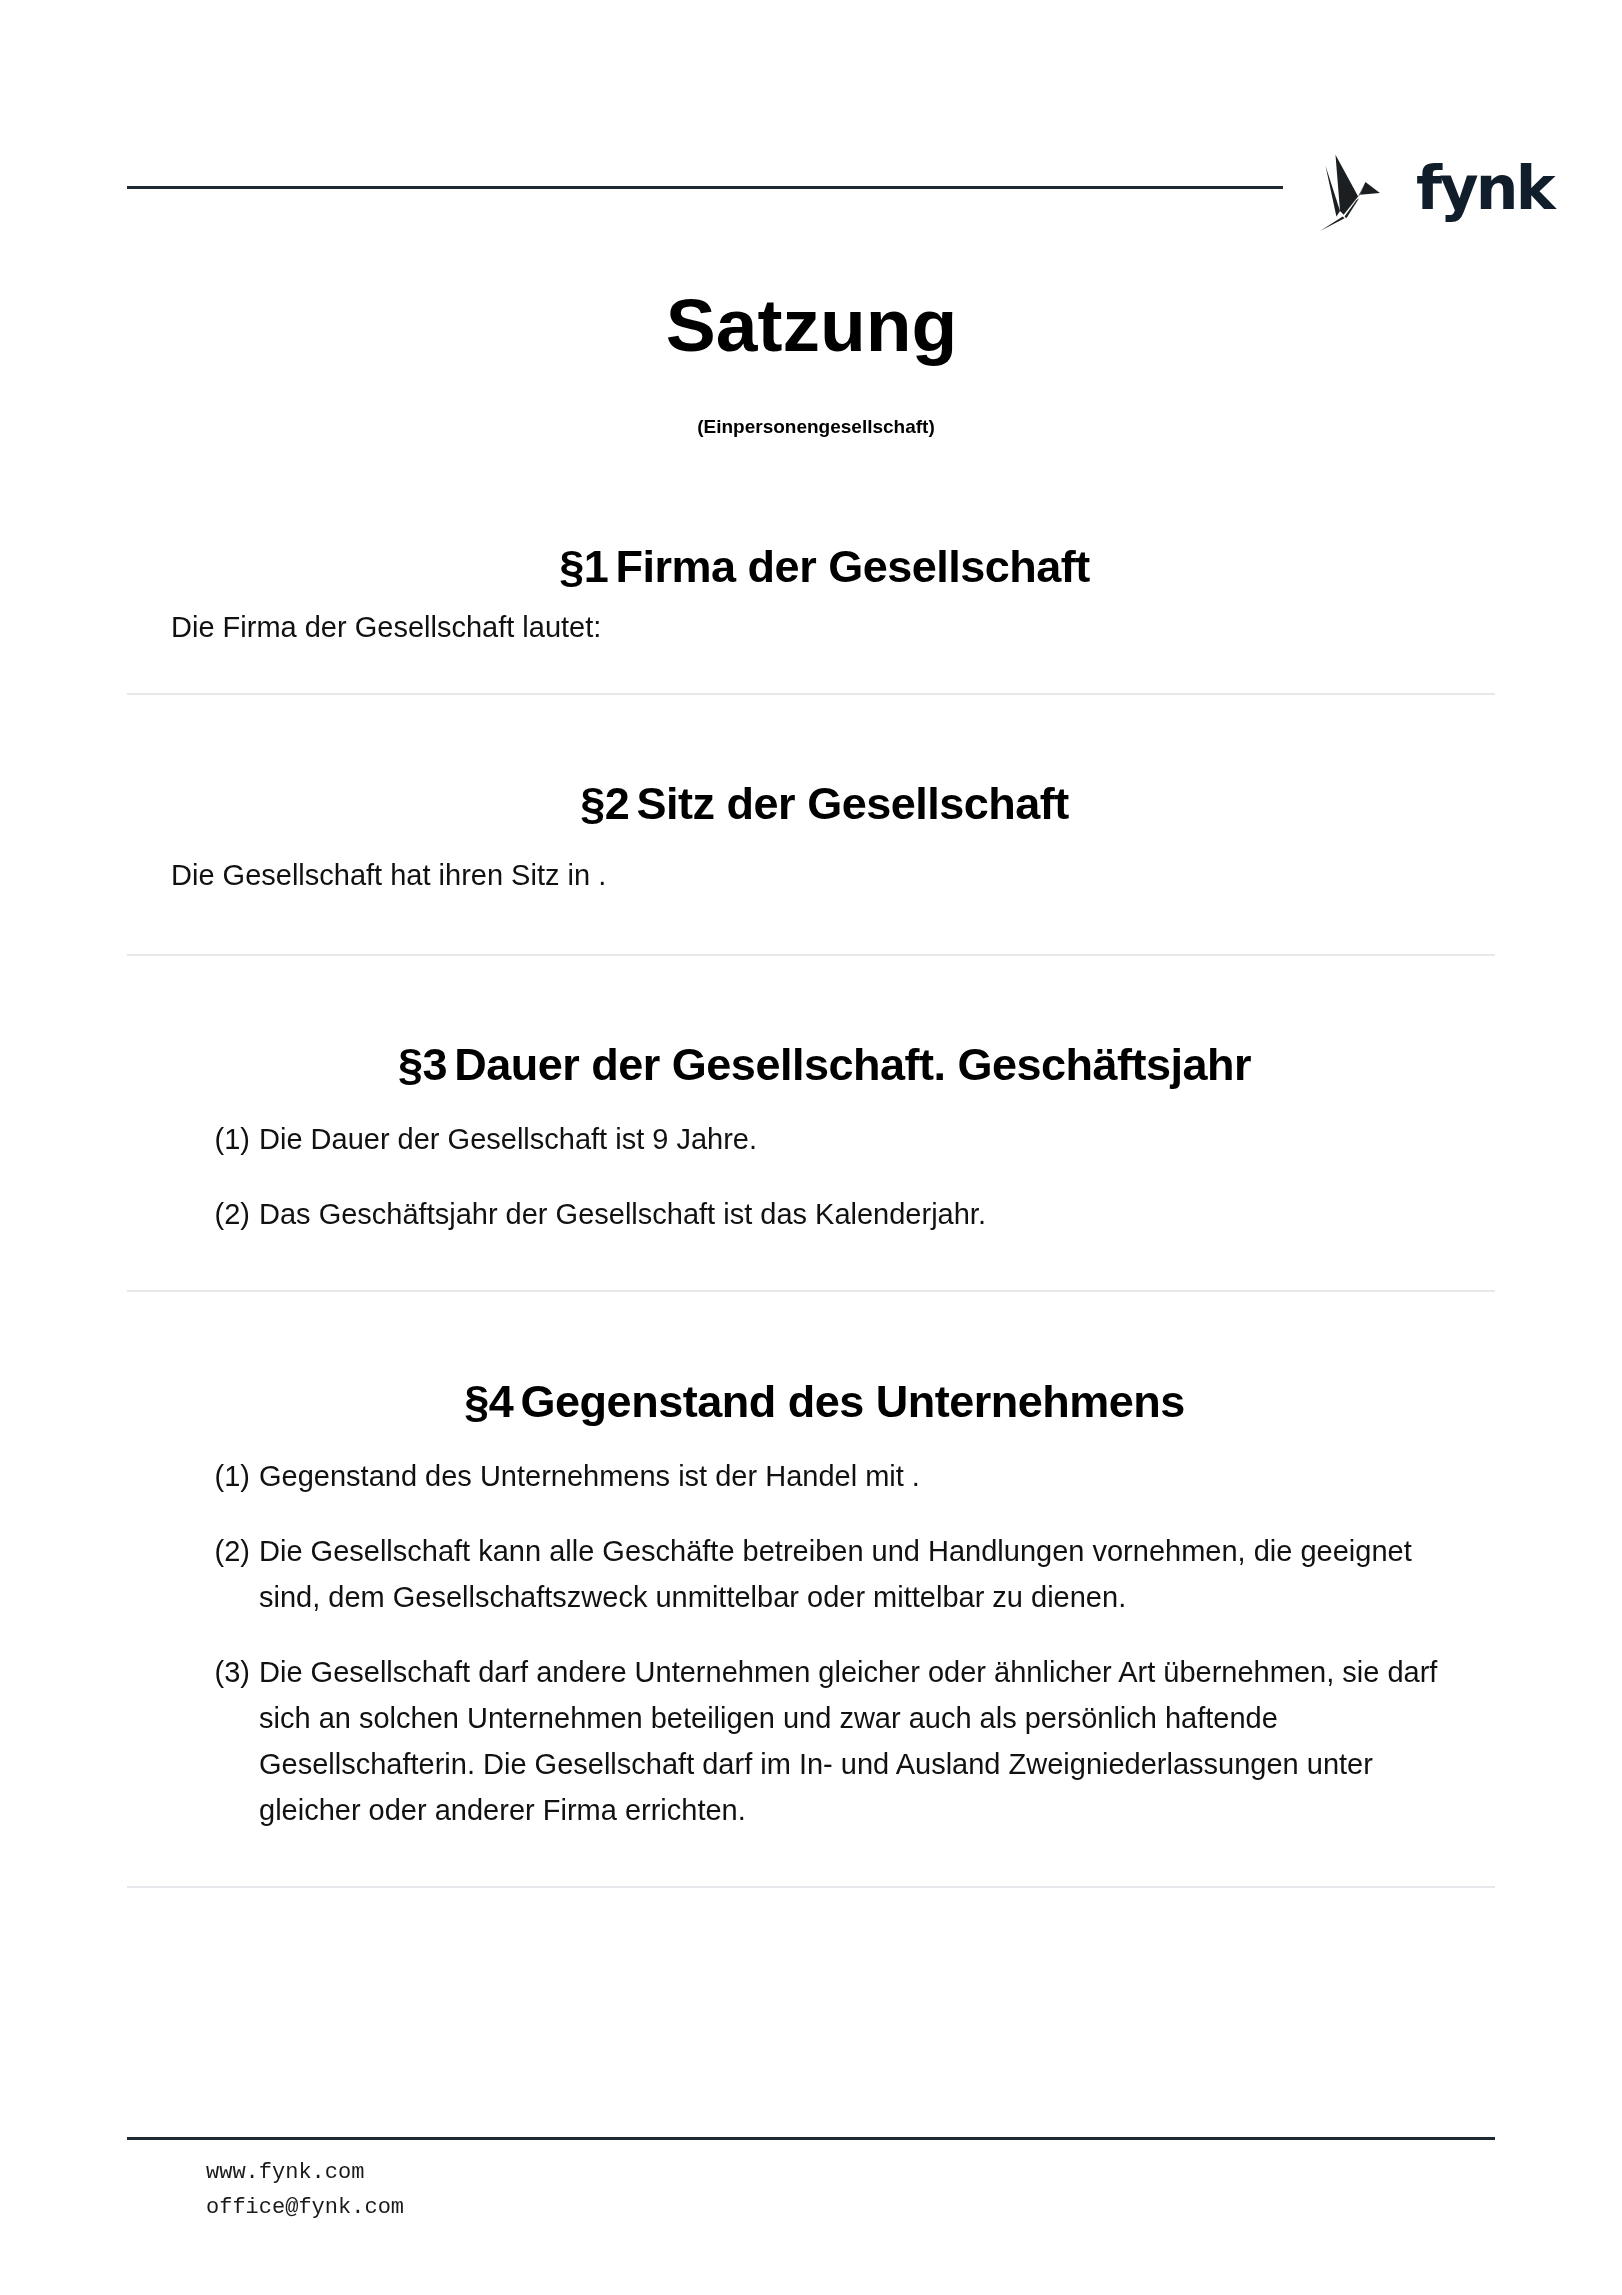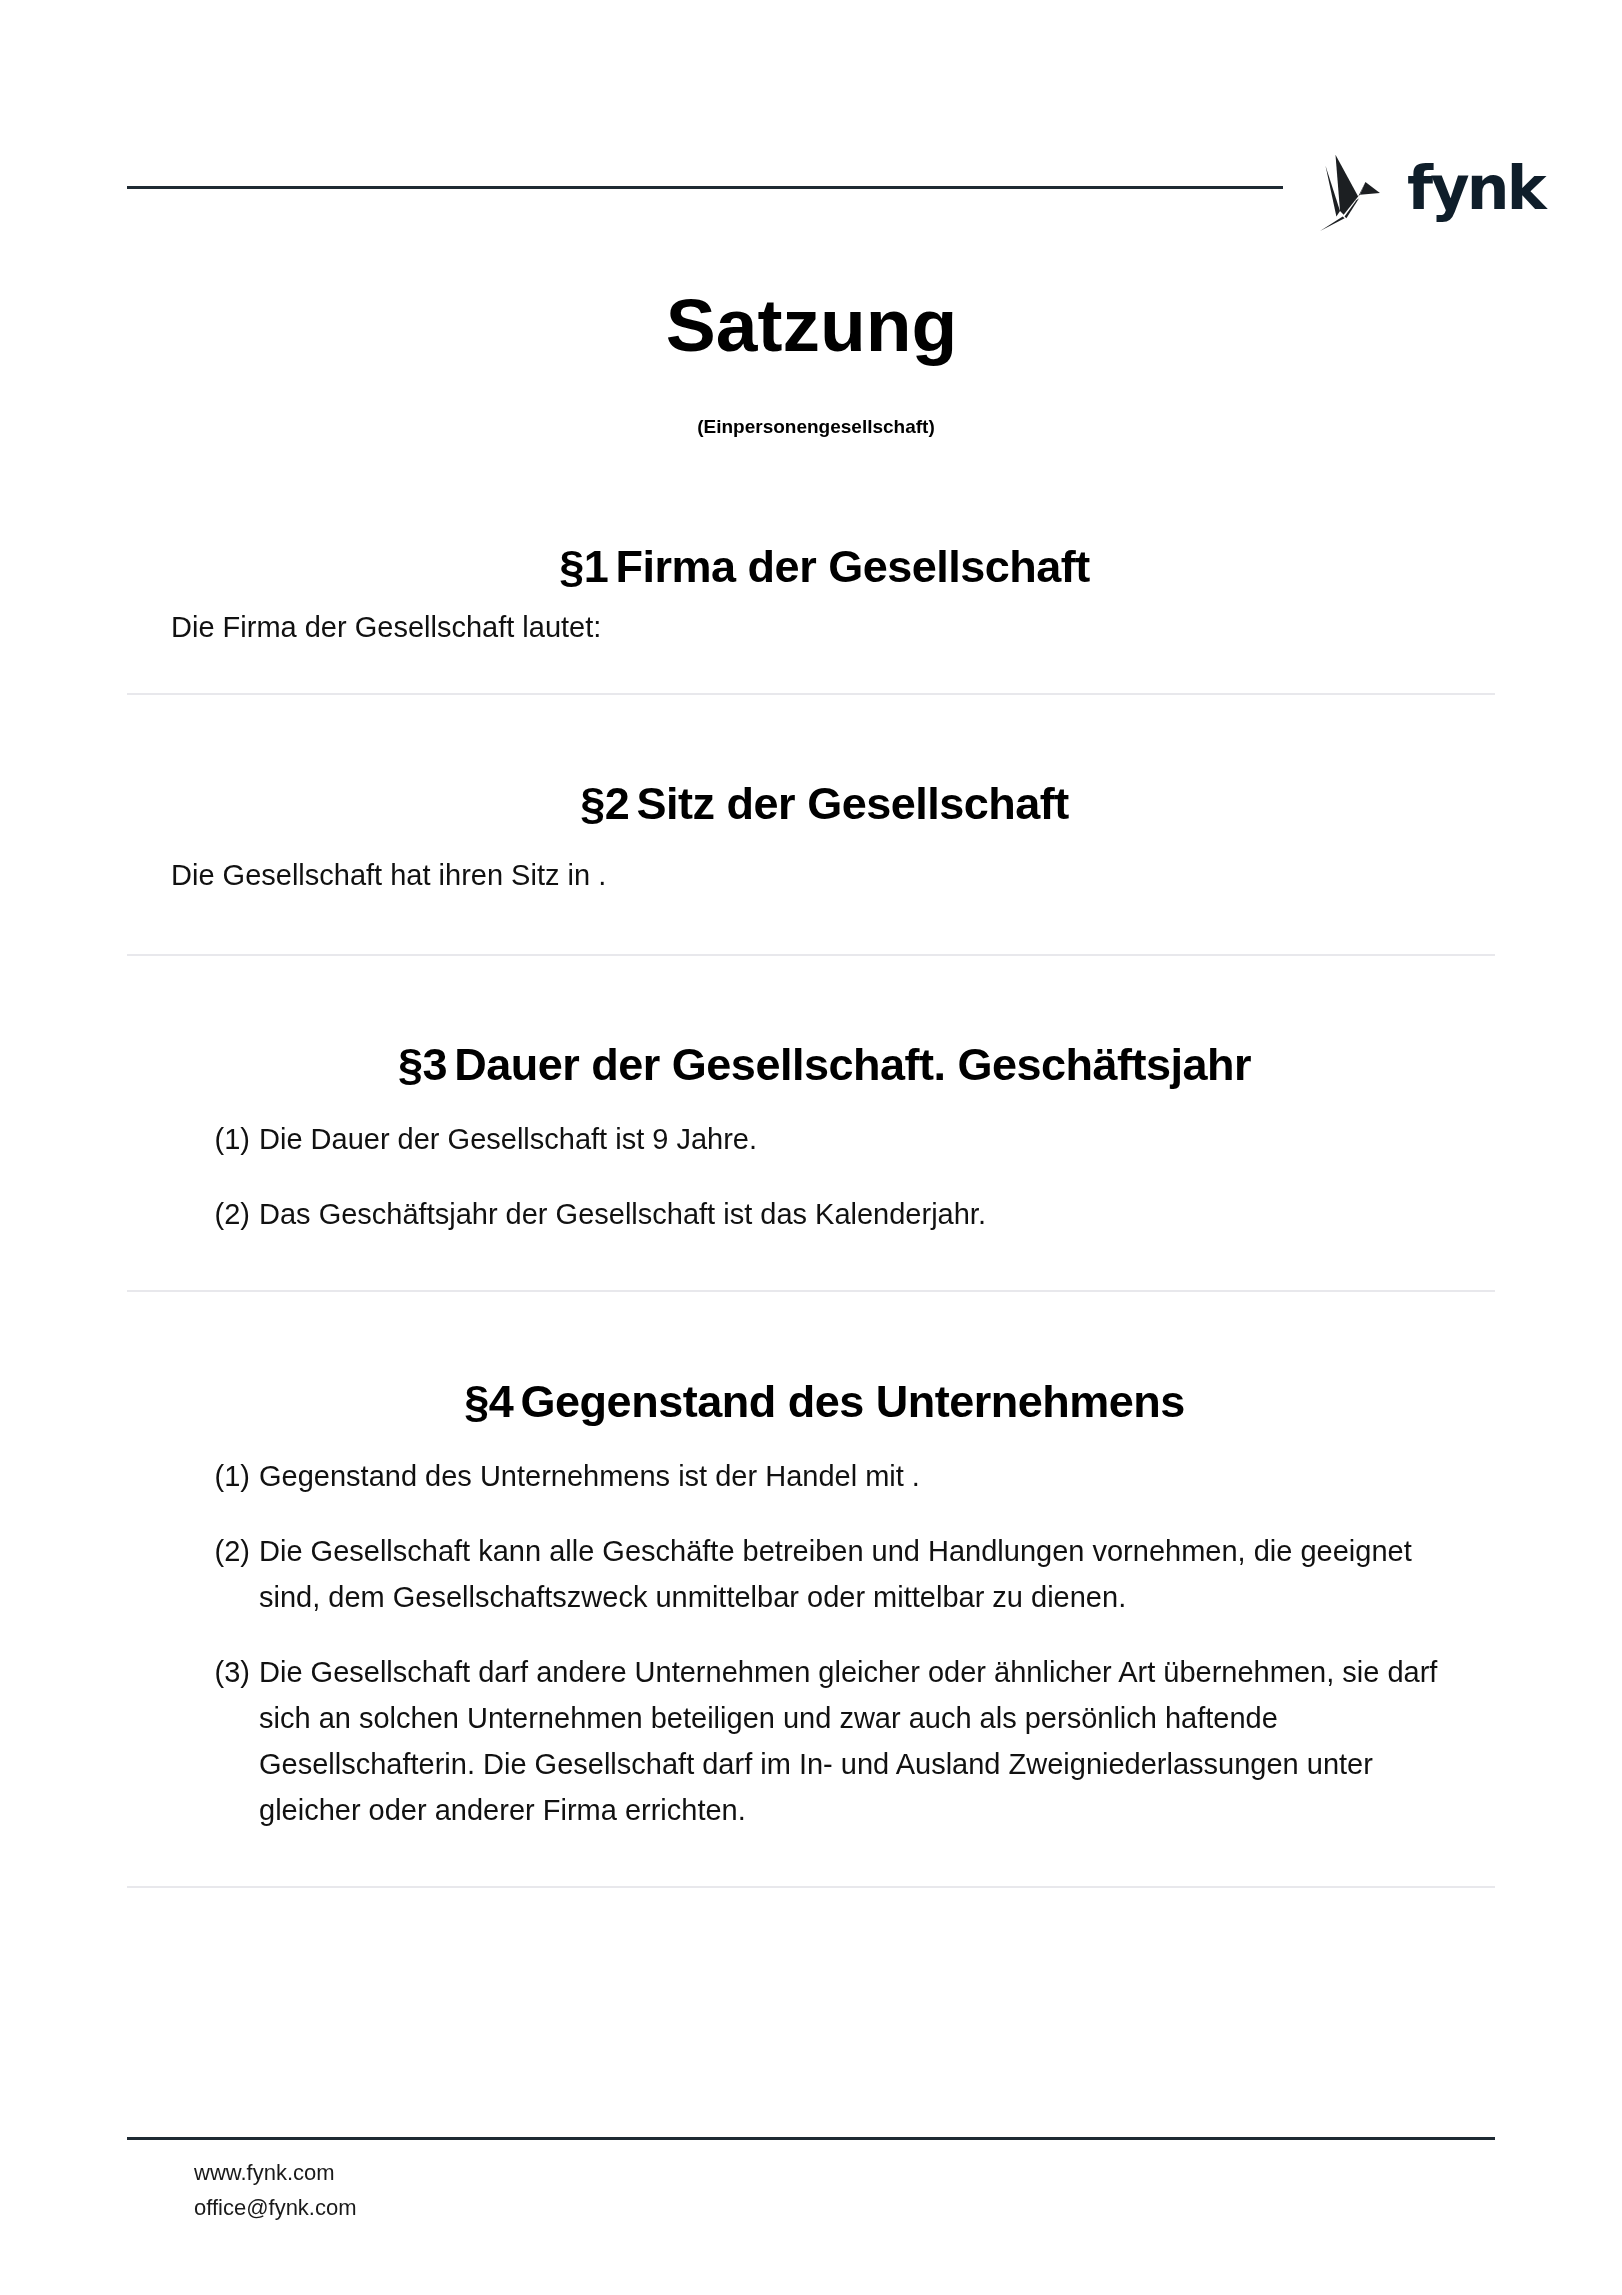--- a/index.html
+++ b/index.html
@@ -36,21 +36,21 @@
       display: flex;
       align-items: center;
     }
     .logo svg { display: block; }
     .logo-word {
       font-family: "DejaVu Sans", "Liberation Sans", sans-serif;
       font-weight: 700;
       font-size: 60px;
       letter-spacing: -2.7px;
       color: #0f1e2a;
-      margin-left: 25px;
+      margin-left: 34px;
       margin-top: -7.3px;
       line-height: 1;
     }
     .title {
       position: absolute;
       left: 0;
       top: 284px;
       width: 1623px;
       text-align: center;
       font-size: 75px;
@@ -115,23 +115,23 @@
     .footer-rule {
       position: absolute;
       left: 127px;
       top: 2137px;
       width: 1368px;
       height: 2.7px;
       background: #1f2a33;
     }
     .footer {
       position: absolute;
-      left: 194px;
+      left: 206px;
       top: 2155px;
-      font-family: Liberation Sans, sans-serif;
+      font-family: Liberation Mono, monospace;
       font-size: 22px;
       line-height: 35px;
       color: #1a1a1a;
     }
   </style>
 </head>
 <body>
 
 <div class="page">
 

